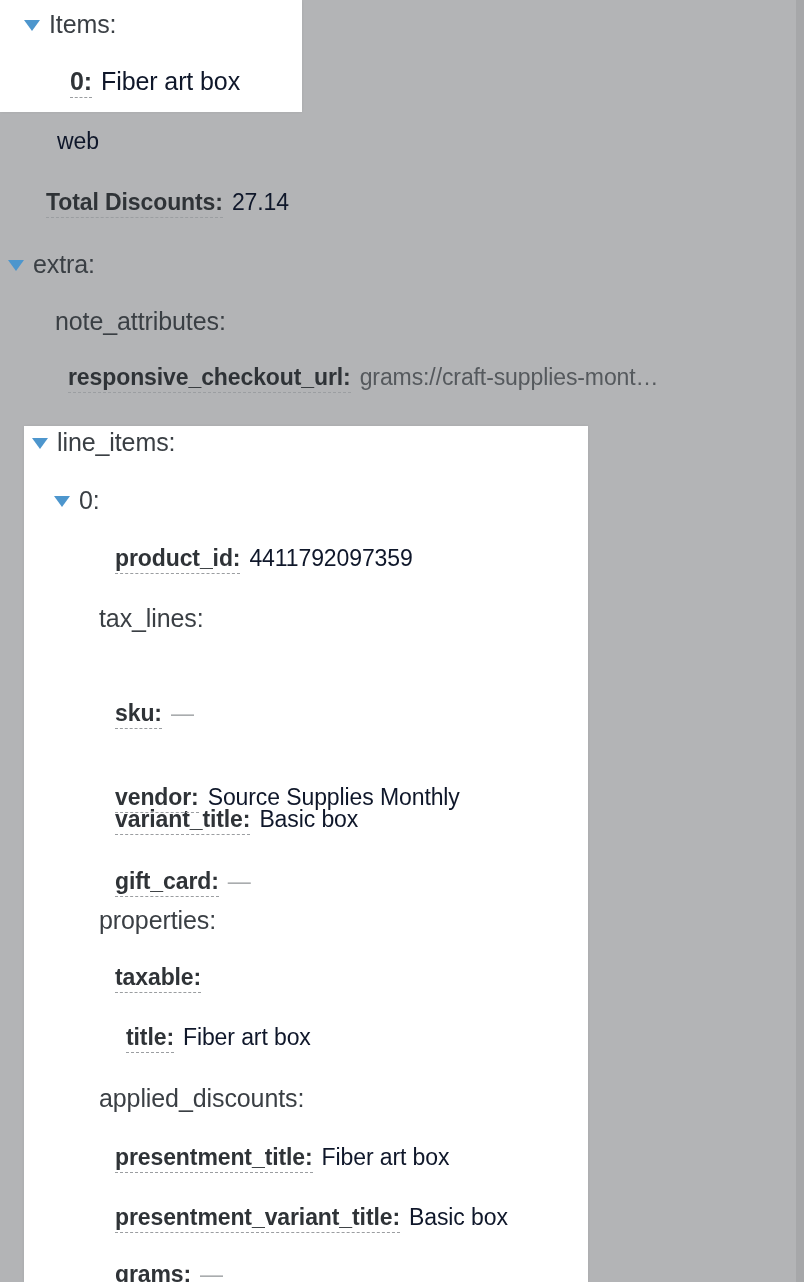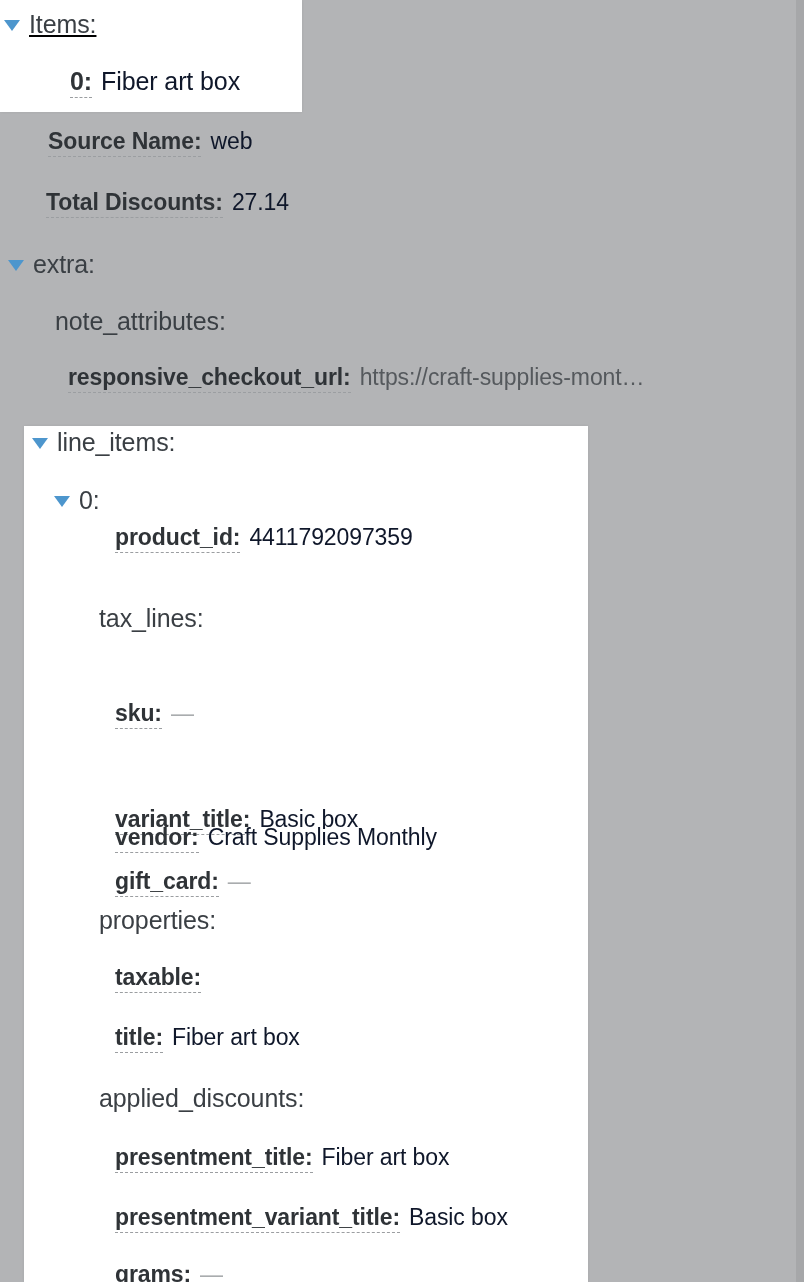--- a/index.html
+++ b/index.html
@@ -98,103 +98,102 @@
 </style>
 </head>
 <body>
 
 <div class="edge-strip"></div>
 
 <div class="panel" id="panel-items"></div>
 
 <div class="panel" id="panel-line-items"></div>
 
-<div class="row t-lg" style="left:4px; top:12px;text-decoration:underline;">
+<div class="row t-lg" style="left:24px; top:12px;">
   <span class="caret"></span>
   <span class="key-plain">Items:</span>
 </div>
 
 <div class="row t-lg" style="left:70px; top:69px;">
   <span class="key">0:</span>
   <span class="val">Fiber art box</span>
 </div>
 
 <div class="row t-md" style="left:48px; top:130px;">
-  <span class="key">Source Name:</span>
   <span class="val">web</span>
 </div>
 
 <div class="row t-md" style="left:46px; top:191px;justify-content:center;">
   <span class="key">Total Discounts:</span>
   <span class="val">27.14</span>
 </div>
 
 <div class="row t-lg" style="left:8px; top:252px;">
   <span class="caret"></span>
   <span class="key-plain">extra:</span>
 </div>
 
 <div class="row t-lg" style="left:55px; top:309px;">
   <span class="key-plain">note_attributes:</span>
 </div>
 
 <div class="row t-md" style="left:68px; top:366px;">
   <span class="key">responsive_checkout_url:</span>
-  <span class="val muted">https://craft-supplies-mont…</span>
+  <span class="val muted">grams://craft-supplies-mont…</span>
 </div>
 
 <div class="row t-lg" style="left:32px; top:430px;">
   <span class="caret"></span>
   <span class="key-plain">line_items:</span>
 </div>
 
 <div class="row t-lg" style="left:54px; top:488px;">
   <span class="caret"></span>
   <span class="key-plain">0:</span>
 </div>
 
-<div class="row t-md" style="left:115px; top:526px;">
+<div class="row t-md" style="left:115px; top:547px;">
   <span class="key">product_id:</span>
   <span class="val">4411792097359</span>
 </div>
 
 <div class="row t-lg" style="left:99px; top:606px;">
   <span class="key-plain">tax_lines:</span>
 </div>
 
 <div class="row t-md" style="left:115px; top:666px;margin-top:36px;">
   <span class="key">sku:</span>
   <span class="val dash">—</span>
 </div>
 
 <div class="row t-md" style="left:115px; top:768px;margin-top:40px;">
   <span class="key">variant_title:</span>
   <span class="val">Basic box</span>
 </div>
 
-<div class="row t-md" style="left:115px; top:786px;margin-top:40px;">
+<div class="row t-md" style="left:115px; top:786px;">
   <span class="key">vendor:</span>
-  <span class="val">Craft Supplies Monthly</span>
+  <span class="val">Source Supplies Monthly</span>
 </div>
 
 <div class="row t-md" style="left:115px; top:846px;margin-top:24px;">
   <span class="key">gift_card:</span>
   <span class="val dash">—</span>
 </div>
 
 <div class="row t-lg" style="left:99px; top:908px;">
   <span class="key-plain">properties:</span>
 </div>
 
 <div class="row t-md" style="left:115px; top:966px;">
   <span class="key">taxable:</span>
   <span class="val"></span>
 </div>
 
-<div class="row t-md" style="left:115px; top:1026px;">
+<div class="row t-md" style="left:126px; top:1026px;">
   <span class="key">title:</span>
   <span class="val">Fiber art box</span>
 </div>
 
 <div class="row t-lg" style="left:99px; top:1086px;">
   <span class="key-plain">applied_discounts:</span>
 </div>
 
 <div class="row t-md" style="left:115px; top:1146px;">
   <span class="key">presentment_title:</span>

